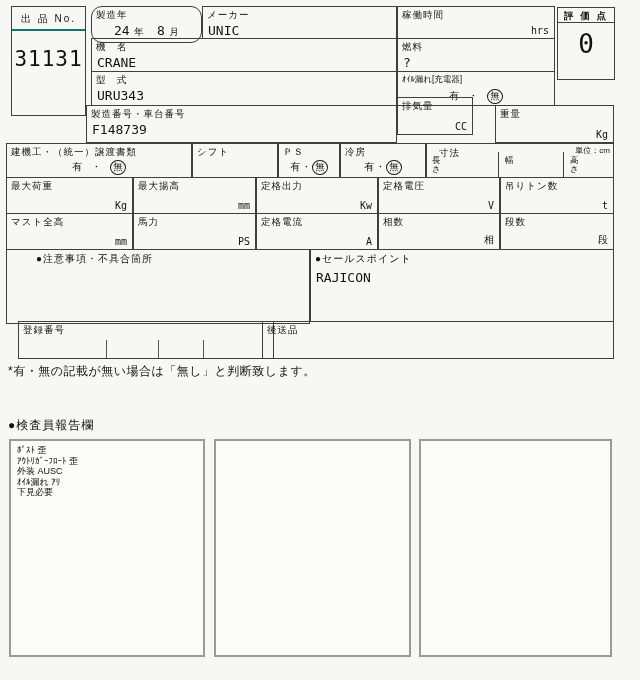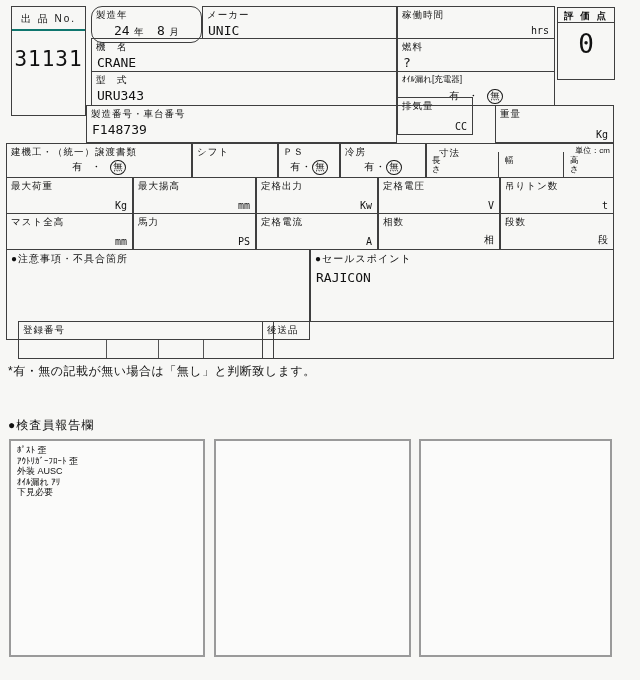--- a/index.html
+++ b/index.html
@@ -176,21 +176,21 @@
 </div>
 <div class="c" style="left:378px;top:213px;width:122px;height:37px;">
   <div class="lbl">相数</div>
   <div class="unit">相</div>
 </div>
 <div class="c" style="left:500px;top:213px;width:114px;height:37px;">
   <div class="lbl">段数</div>
   <div class="unit">段</div>
 </div>
 
-<div class="c" style="left:6px;top:249px;width:304px;height:91px;">
+<div class="c" style="left:6px;top:249px;width:304px;height:75px;padding-left:25px;">
   <div class="lbl" style="font-size:10px;">●注意事項・不具合箇所</div>
 </div>
 <div class="c" style="left:310px;top:249px;width:304px;height:73px;">
   <div class="lbl" style="font-size:10px;">●セールスポイント</div>
   <div class="val mono" style="margin-top:4px;">RAJICON</div>
 </div>
 
 <div class="c" style="left:18px;top:321px;width:256px;height:38px;">
   <div class="lbl">登録番号</div>
   <div class="tick" style="left:87px;"></div>

